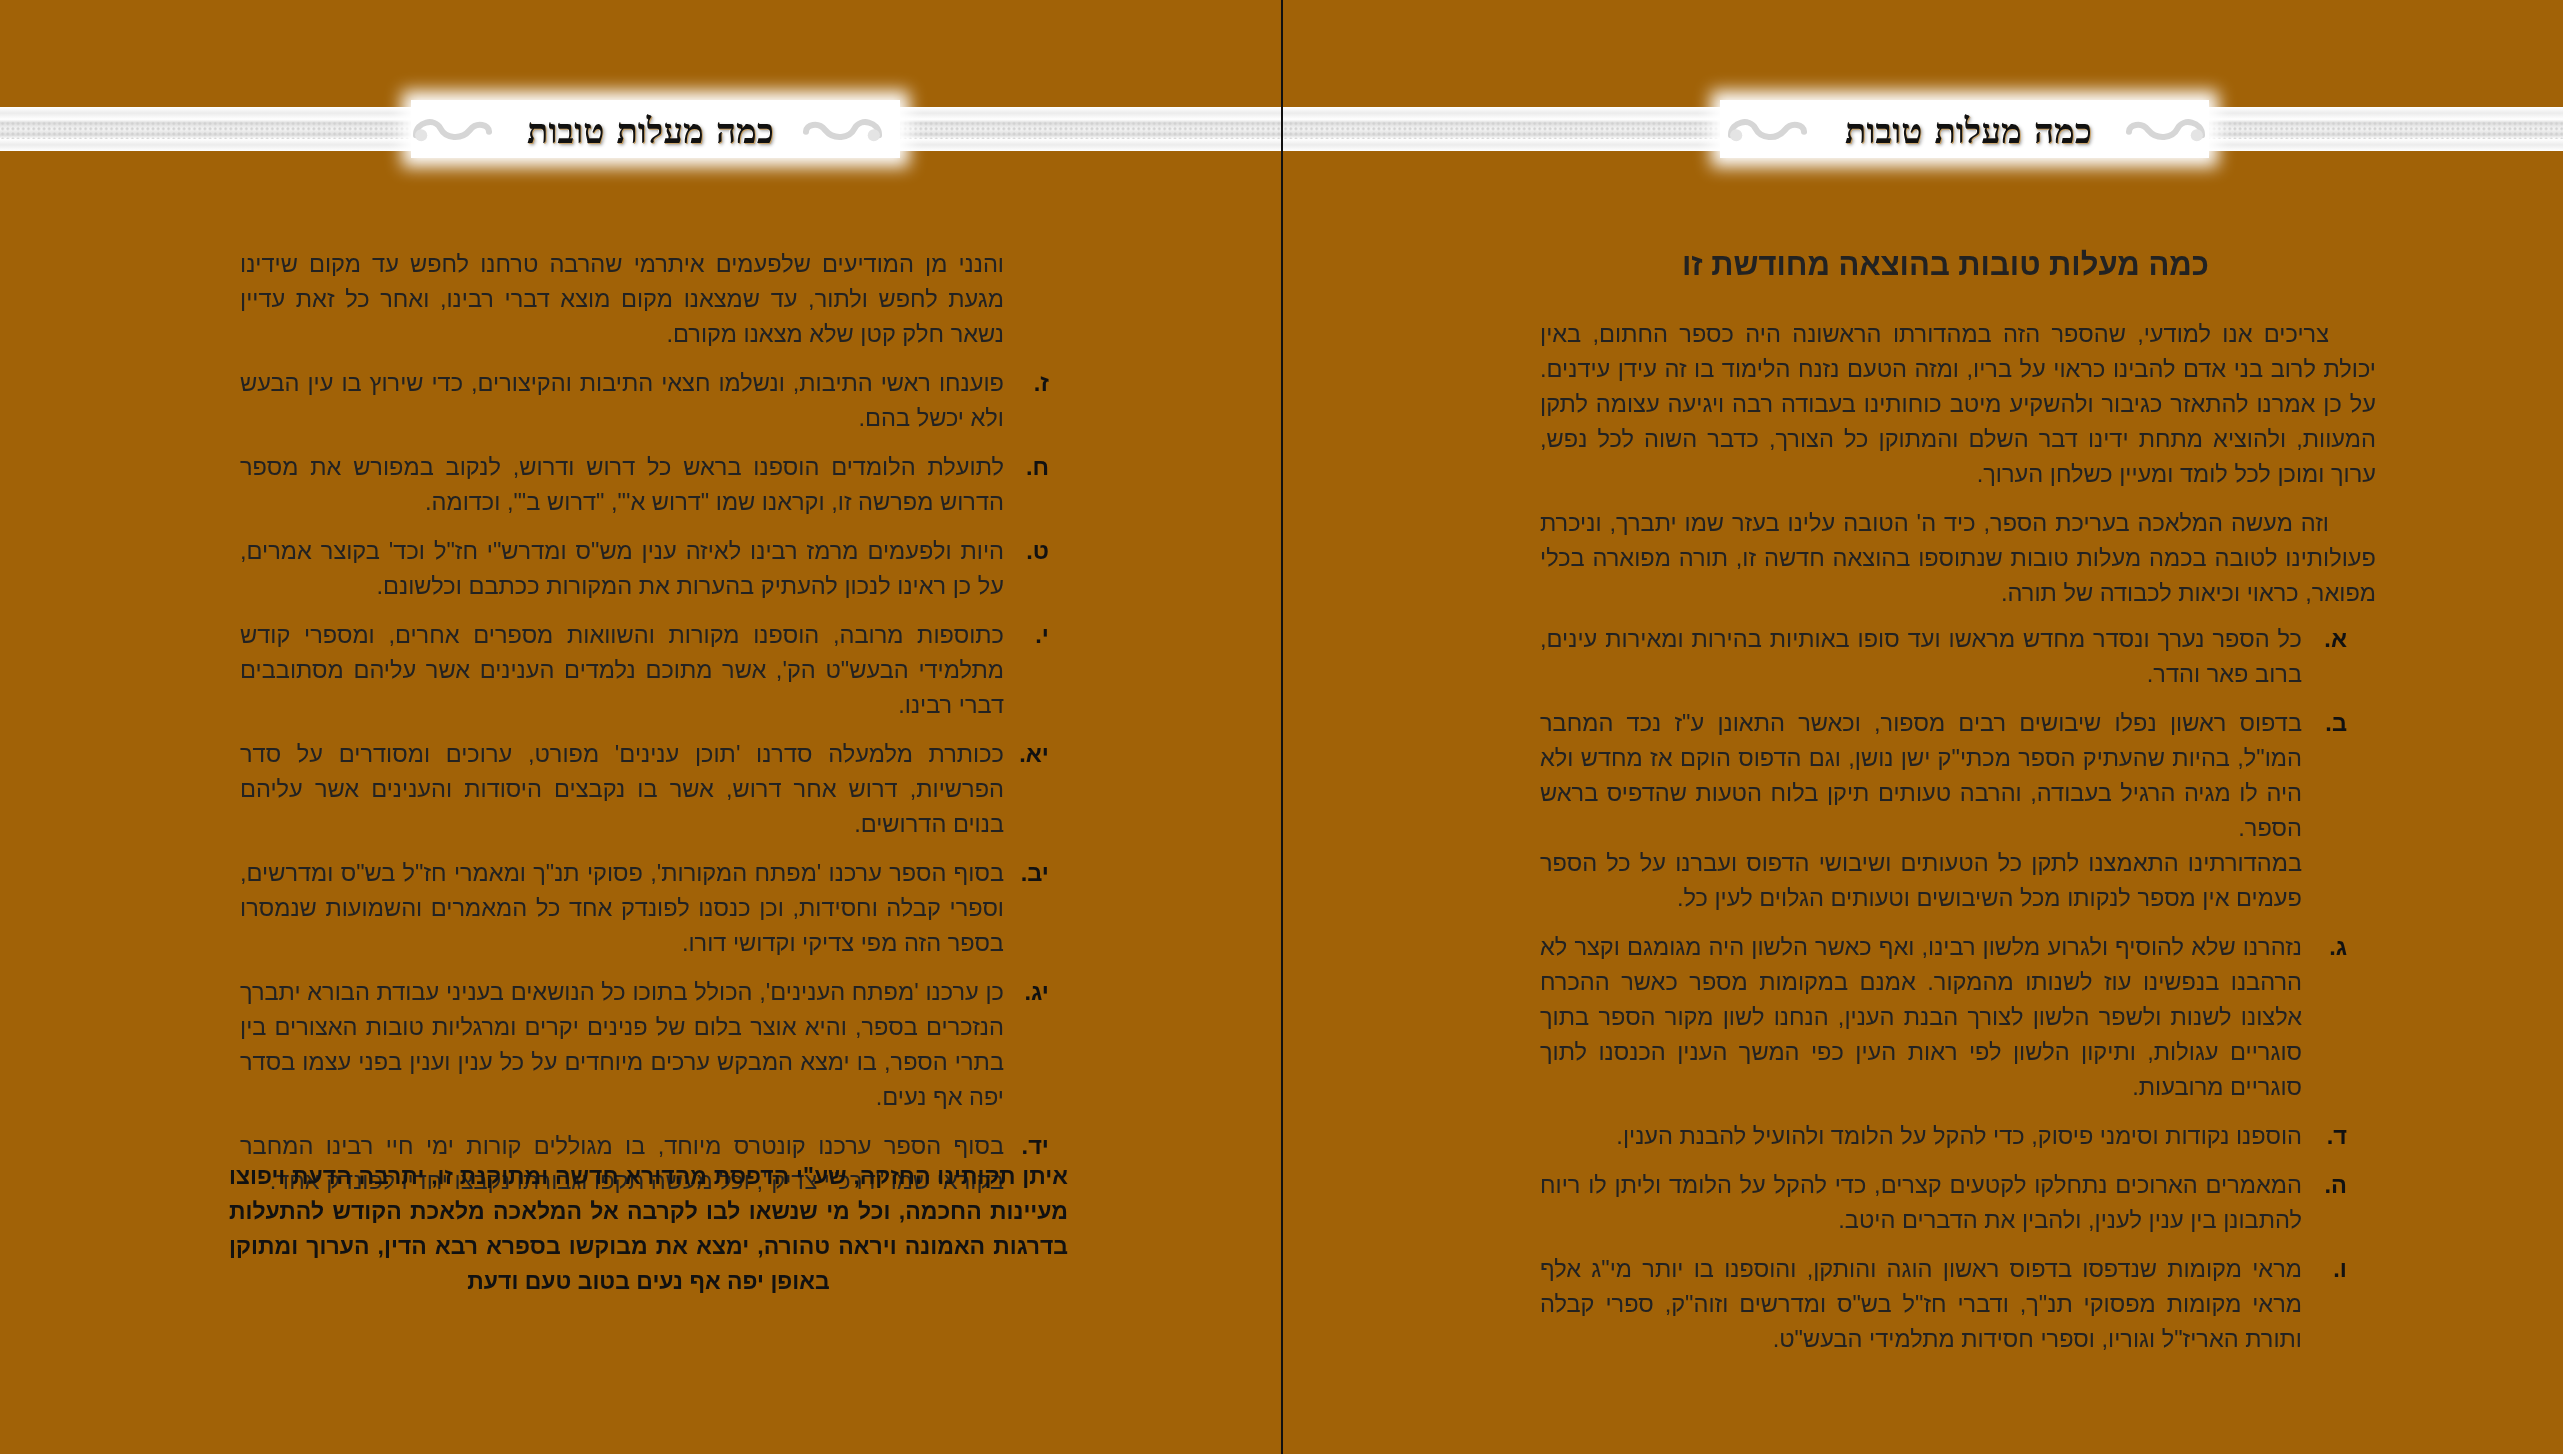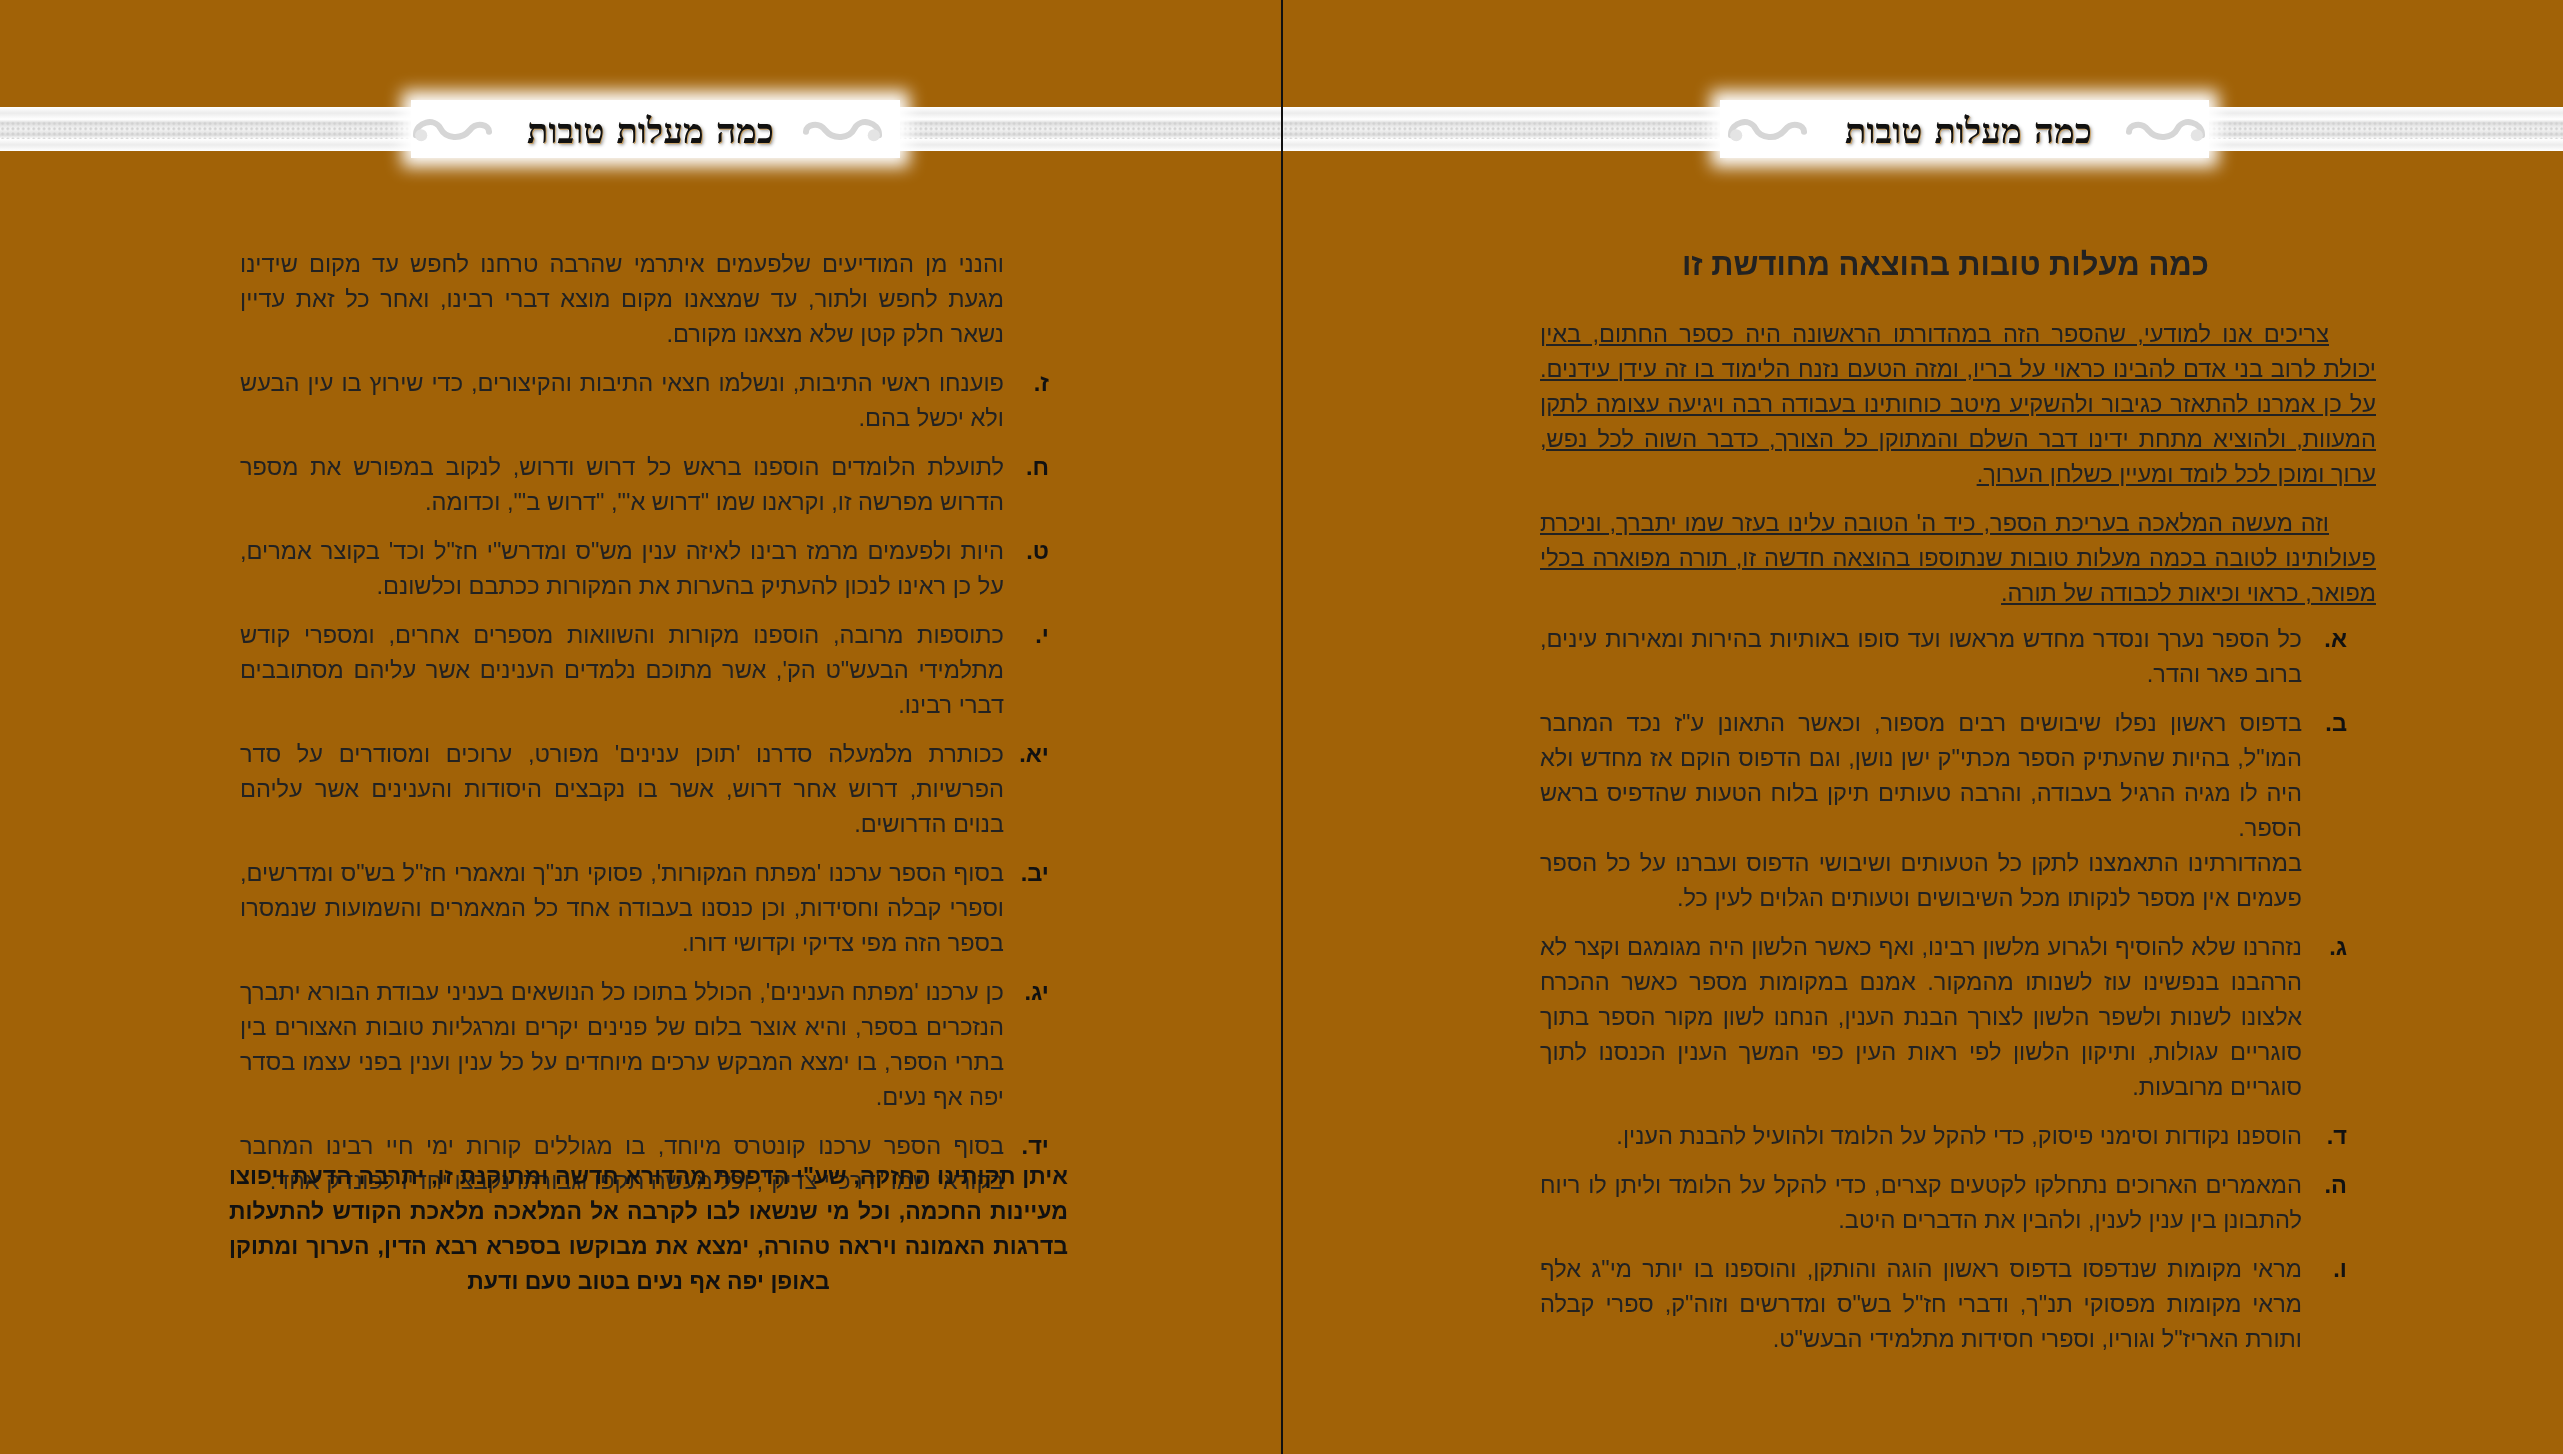--- a/index.html
+++ b/index.html
@@ -24,21 +24,21 @@
   .running-title { position:absolute; top:1.7px; height:44px; line-height:44px;
       font-family:"DejaVu Serif", "Liberation Serif", serif; font-weight:bold;
       font-size:35px; color:#111; text-align:center; direction:rtl;
       text-shadow: 0.9px 0.9px 0 #c9a36a, -0.9px 0 0 #fff, 1.7px 1.7px 3.5px #999; white-space:nowrap; }
 
   .heading { position:absolute; direction:rtl; text-align:left; font-weight:bold;
       font-size:31px; color:#222; white-space:nowrap; }
 
   .col { position:absolute; direction:rtl; font-size:23.6px; line-height:35px; color:#222; }
   .para { text-align:justify; text-align-last:right; margin:0 0 14px 0; }
-  .para.indent { text-indent:47px;text-decoration:underline; }
+  .para.indent { text-indent:47px; }
   .item { position:relative; margin:0 0 14px 0; text-align:justify; text-align-last:right; }
   .item .label { position:absolute; right:-45px; top:0; width:38px; text-align:right;
       font-weight:bold; color:#111; }
   .item .sub { margin-top:0; }
   .closing { position:absolute; direction:rtl; font-weight:bold; font-size:23px;
       line-height:35px; color:#111; text-align:justify; text-align-last:center; }
 </style>
 </head>
 <body>
 
@@ -79,21 +79,21 @@
     <div class="item">
         <span class="label">י.</span>
         <div>כתוספות מרובה, הוספנו מקורות והשוואות מספרים אחרים, ומספרי קודש מתלמידי הבעש"ט הק', אשר מתוכם נלמדים הענינים אשר עליהם מסתובבים דברי רבינו.</div>
       </div>
     <div class="item">
         <span class="label">יא.</span>
         <div>ככותרת מלמעלה סדרנו 'תוכן ענינים' מפורט, ערוכים ומסודרים על סדר הפרשיות, דרוש אחר דרוש, אשר בו נקבצים היסודות והענינים אשר עליהם בנוים הדרושים.</div>
       </div>
     <div class="item">
         <span class="label">יב.</span>
-        <div>בסוף הספר ערכנו 'מפתח המקורות', פסוקי תנ"ך ומאמרי חז"ל בש"ס ומדרשים, וספרי קבלה וחסידות, וכן כנסנו בעבודה אחד כל המאמרים והשמועות שנמסרו בספר הזה מפי צדיקי וקדושי דורו.</div>
+        <div>בסוף הספר ערכנו 'מפתח המקורות', פסוקי תנ"ך ומאמרי חז"ל בש"ס ומדרשים, וספרי קבלה וחסידות, וכן כנסנו לפונדק אחד כל המאמרים והשמועות שנמסרו בספר הזה מפי צדיקי וקדושי דורו.</div>
       </div>
     <div class="item">
         <span class="label">יג.</span>
         <div>כן ערכנו 'מפתח הענינים', הכולל בתוכו כל הנושאים בעניני עבודת הבורא יתברך הנזכרים בספר, והיא אוצר בלום של פנינים יקרים ומרגליות טובות האצורים בין בתרי הספר, בו ימצא המבקש ערכים מיוחדים על כל ענין וענין בפני עצמו בסדר יפה אף נעים.</div>
       </div>
     <div class="item">
         <span class="label">יד.</span>
         <div>בסוף הספר ערכנו קונטרס מיוחד, בו מגוללים קורות ימי חיי רבינו המחבר בקוראי שמו "דרכ"י צדיק", וכל מעשה תקפו וגבורתו נקבצו יחדיו לפונדק אחד.</div>
       </div>
   </div>

